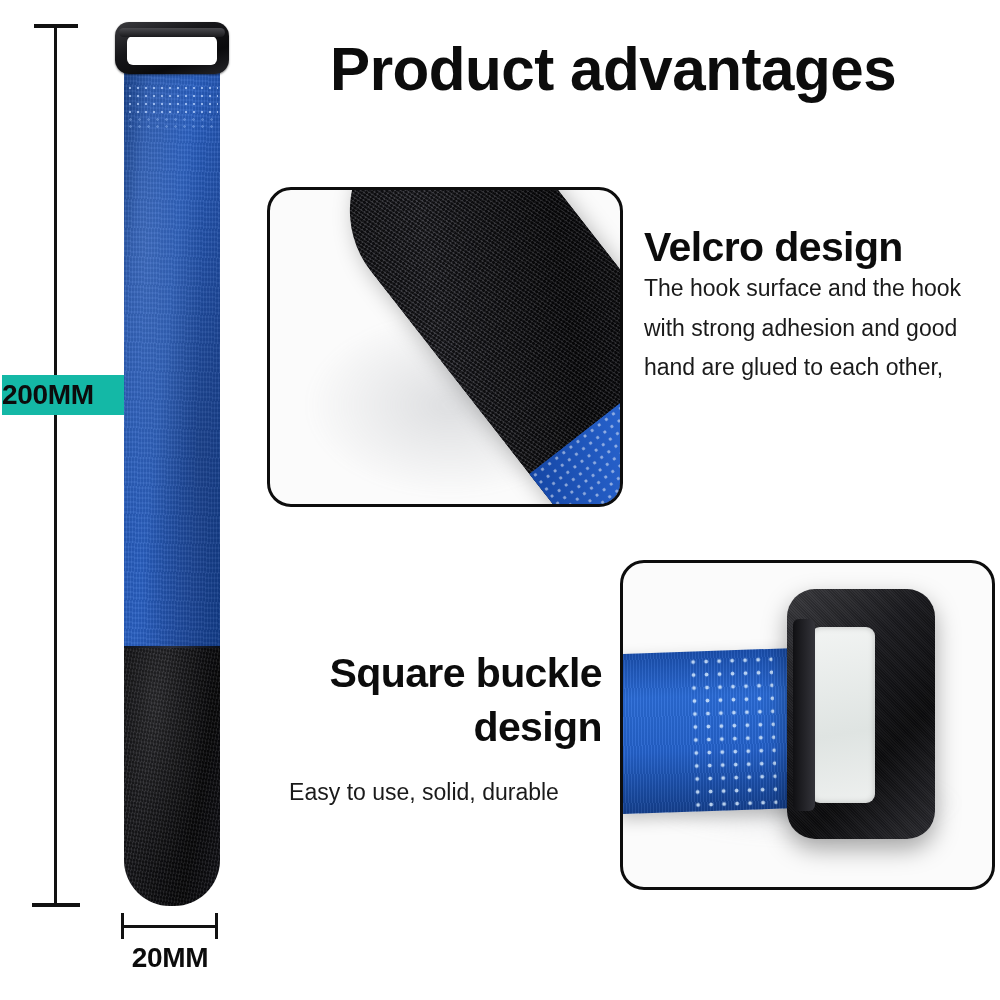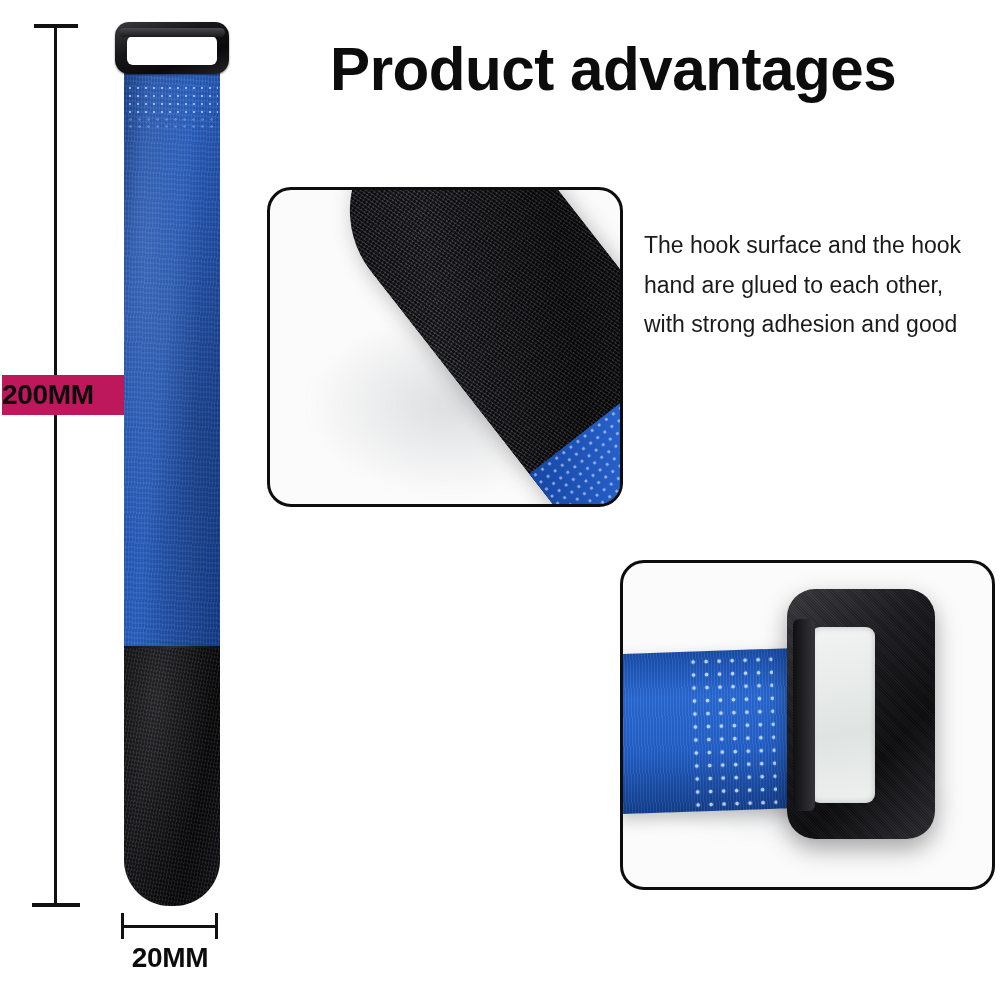--- a/index.html
+++ b/index.html
@@ -28,21 +28,21 @@
   }
   .dim-v-tick-top{
     position:absolute; left:34px; top:24px; width:44px; height:4px; background:#111;
   }
   .dim-v-tick-bot{
     position:absolute; left:32px; top:903px; width:48px; height:4px; background:#111;
   }
   .dim-v-label{
     position:absolute; left:2px; top:375px; width:124px;
     font-size:28px; font-weight:700; letter-spacing:-0.3px;
-    color:#0c0c0c; text-align:left; background:#be185d; padding:4px 0;
+    color:#0c0c0c; text-align:left; background:#14b8a6; padding:4px 0;
   }
 
   
   .dim-h-line{
     position:absolute; left:122px; top:925px; width:96px; height:3px; background:#111;
   }
   .dim-h-tick-l{
     position:absolute; left:121px; top:913px; width:3px; height:26px; background:#111;
   }
   .dim-h-tick-r{
@@ -260,27 +260,35 @@
   </div>
 
   <div class="panel panel-velcro">
     <div class="velcro-shadow"></div>
     <div class="velcro-stripe">
       <div class="velcro-stripe-blue"></div>
     </div>
   </div>
 
   <div class="velcro-text">
+    <div class="velcro-heading">Velcro design</div>
     <div class="velcro-body">
       <div>The hook surface and the hook</div>
+      <div>with strong adhesion and good</div>
       <div>hand are glued to each other,</div>
-      <div>with strong adhesion and good</div>
-    </div>
-  </div>
-
+    </div>
+  </div>
+
+  <div class="buckle-text">
+    <div class="buckle-heading">
+      <div>Square buckle</div>
+      <div>design</div>
+    </div>
+    <div class="buckle-sub">Easy to use, solid, durable</div>
+  </div>
 
   <div class="panel panel-buckle">
     <div class="bk-shadow"></div>
     <div class="bk-strap">
       <div class="bk-strap-dots"></div>
     </div>
     <div class="bk-buckle">
       <div class="bk-buckle-hole"></div>
       <div class="bk-buckle-bar"></div>
     </div>

